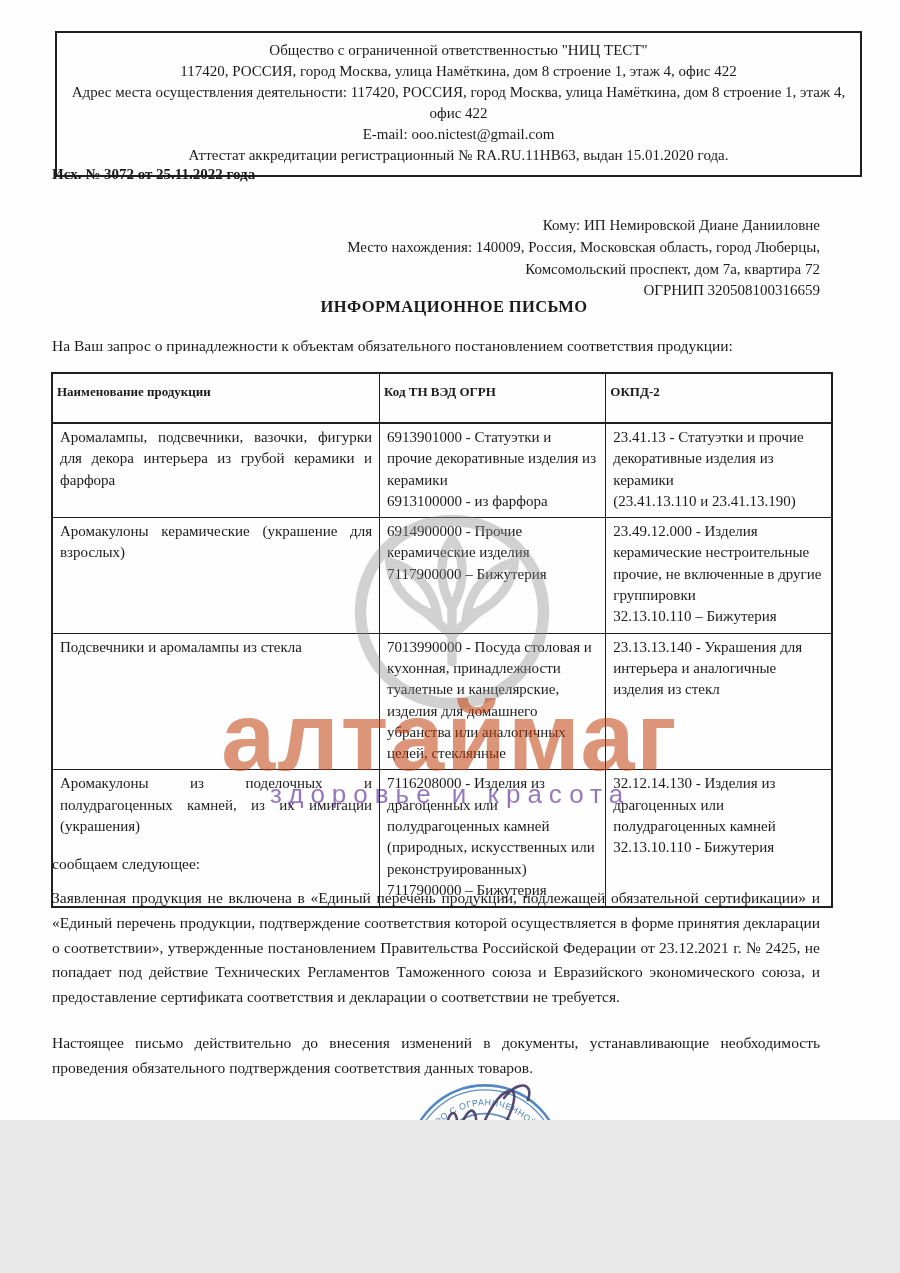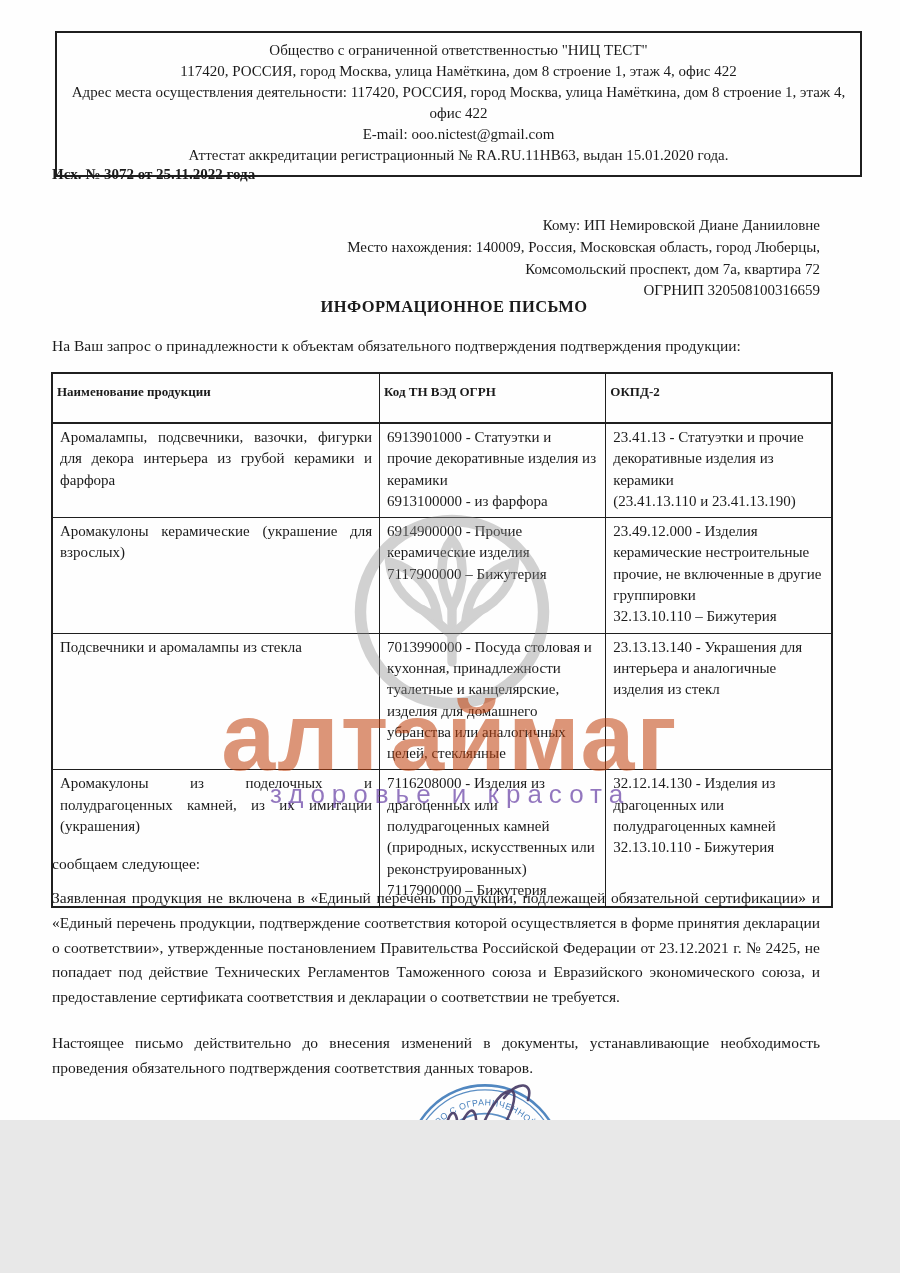--- a/index.html
+++ b/index.html
@@ -81,21 +81,21 @@
 
   <div class="ref">Исх. № 3072 от 25.11.2022 года</div>
 
   <div class="recipient">
     <div>Кому: ИП Немировской Диане Данииловне</div>
     <div>Место нахождения: 140009, Россия, Московская область, город Люберцы, Комсомольский проспект, дом 7а, квартира 72</div>
     <div>ОГРНИП 320508100316659</div>
   </div>
 
   <div class="title">ИНФОРМАЦИОННОЕ ПИСЬМО</div>
-  <div class="intro">На Ваш запрос о принадлежности к объектам обязательного подтверждения подтверждения продукции:</div>
+  <div class="intro">На Ваш запрос о принадлежности к объектам обязательного постановлением соответствия продукции:</div>
 
   <table class="products">
     <colgroup>
         <col style="width:42%">
         <col style="width:29%">
         <col style="width:29%">
       </colgroup>
     <thead>
       <tr>
         <th>Наименование продукции</th>

